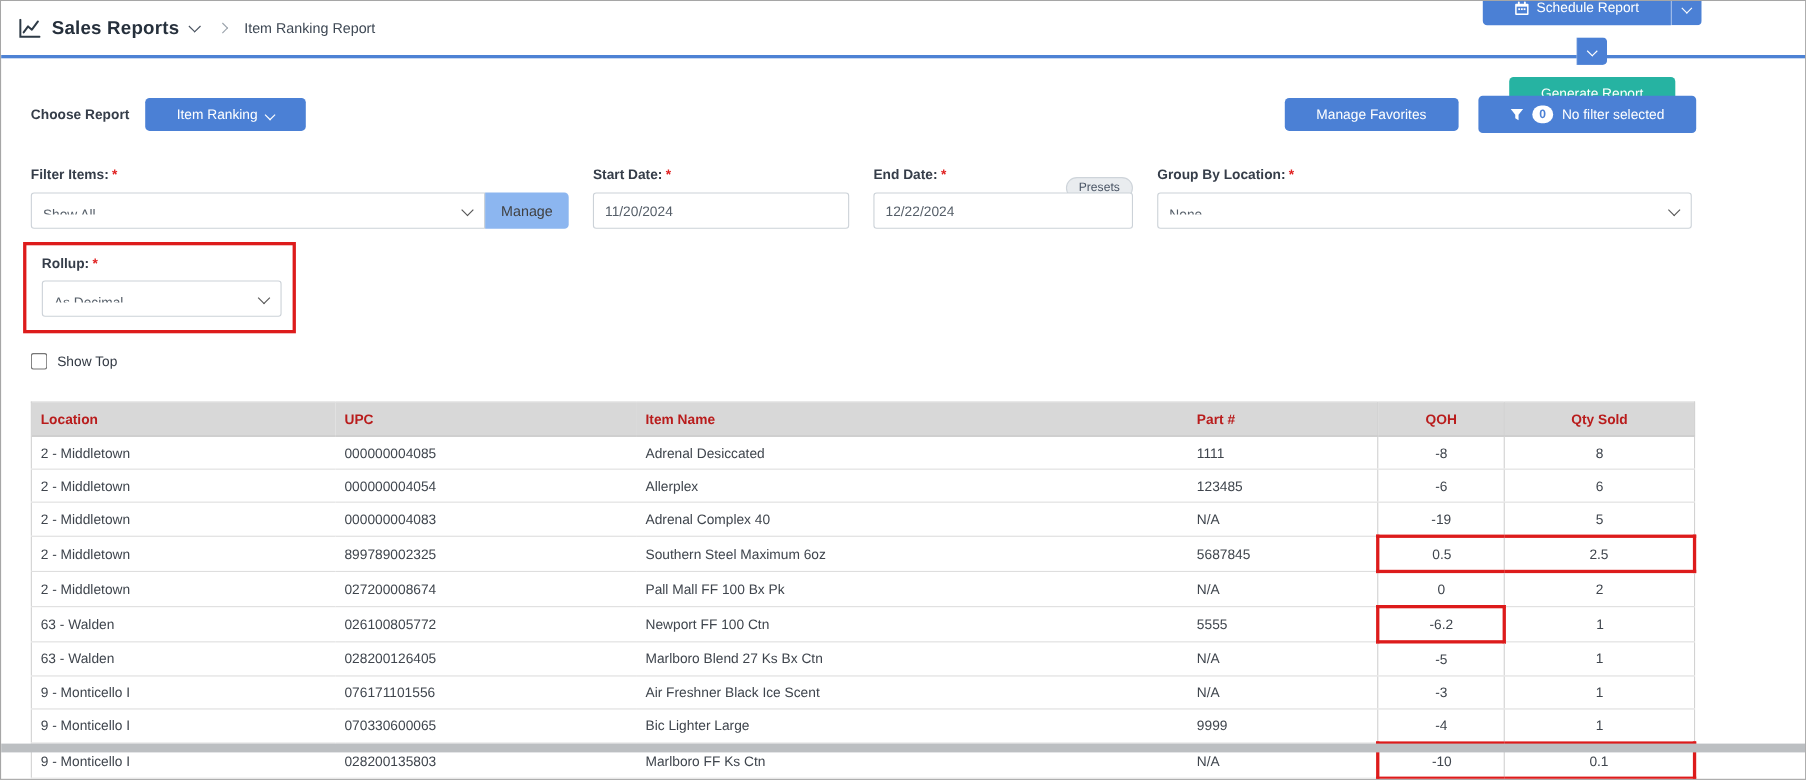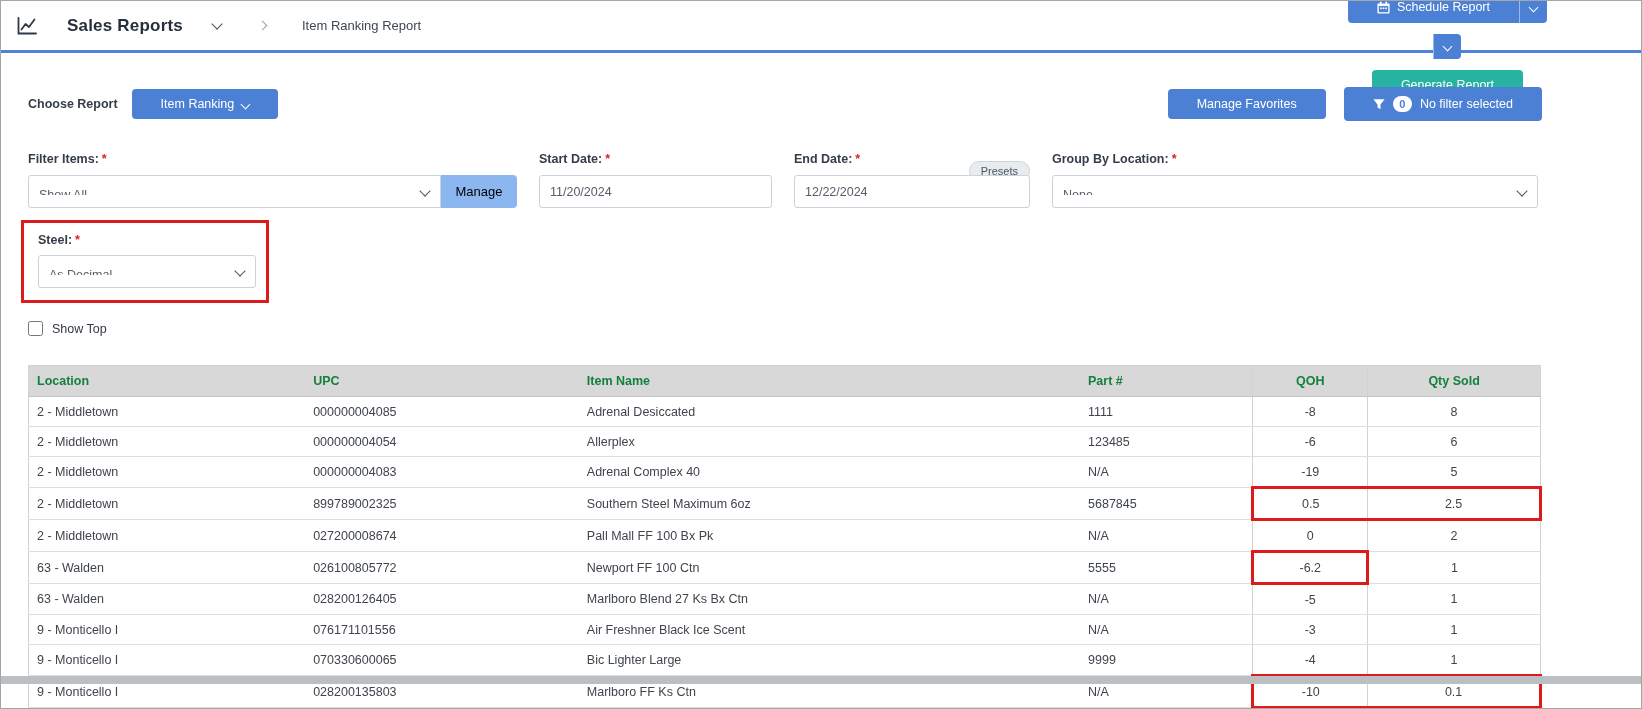--- a/index.html
+++ b/index.html
@@ -2,21 +2,21 @@
 <html><head>
 <meta charset="utf-8">
 <style>
   * { box-sizing: border-box; margin: 0; padding: 0; }
   html,body { background:#ffffff; }
   body { font-family: "Liberation Sans", sans-serif; }
   .page { position:relative; width:1642px; height:709px; background:#fff; border:1px solid #a6a6a6; overflow:hidden; }
 
   
   .topbar { height:49px; display:flex; align-items:center; justify-content:space-between; padding:0 94px 0 16px; background:#fff; }
-  .topbar-left { display:flex; align-items:center;gap:20px; }
+  .topbar-left { display:flex; align-items:center; }
   .icon-chart { display:inline-flex; margin-right:10px; }
   .page-title { font-size:17px; font-weight:700; color:#26303c; letter-spacing:.2px; }
   .chev { display:inline-block; width:7px; height:7px; border-right:1.7px solid #fff; border-bottom:1.7px solid #fff; transform:rotate(45deg); }
   .chev-dark { width:8px; height:8px; border-color:#4a5360; margin-left:10px; margin-bottom:4px; }
   .chev-right { transform:rotate(-45deg); border-color:#9aa2ab; margin:0 16px 0 18px; }
   .bc-current { font-size:13px; color:#3d4document; color:#3e4document; color:#3e4854; }
   .topbar-actions { display:flex; align-items:center; gap:11px;flex-direction:column; }
   .btn { border:none; border-radius:4px; font-family:inherit; font-size:12.5px; padding:9px 29px; cursor:pointer; display:inline-flex; align-items:center; line-height:1; white-space:nowrap; }
   .btn-blue { background:#4b80d5; color:#fff; }
   .btn-teal { background:#26b3a2; color:#fff; }
@@ -44,34 +44,34 @@
   .w-group { width:486px; margin-left:22px; }
   .flabel-row { height:20px; display:flex; align-items:center; justify-content:space-between; margin-bottom:6px; }
   .req { color:#e02020; margin-left:3px; font-weight:700; }
   .txt, .sel { height:33px; width:100%; border:1px solid #ccd2d8; border-radius:3px; padding:12px 10px; font-size:12.5px; color:#555e68; background:#fff; font-family:inherit; }
   .sel { appearance:none; -webkit-appearance:none; padding-right:28px; }
   .select-wrap { position:relative; width:100%; }
   .select-wrap::after { content:""; position:absolute; right:12px; top:12px; width:7px; height:7px; border-right:1.6px solid #555; border-bottom:1.6px solid #555; transform:rotate(45deg); pointer-events:none; }
   .input-join { display:flex; }
   .input-join .select-wrap { width:413px; }
   .input-join .sel { border-radius:3px 0 0 3px; }
-  .manage-btn { background:#8cb6f0; color:#000000; border:none; border-radius:0 4px 4px 0; width:76px; font-size:13px; justify-content:center; }
+  .manage-btn { background:#8cb6f0; color:#404040; border:none; border-radius:0 4px 4px 0; width:76px; font-size:13px; justify-content:center; }
   .btn-presets { background:#e9ecef; color:#4a5565; border:1px solid #ced4da; border-radius:10px; font-family:inherit; font-size:11px; padding:3px 11px; cursor:pointer;margin-top:24px; }
 
   .rollup-annotation { margin-top:12px; margin-left:-7px; width:248px; border:3px solid #dd1b1b; padding:8px 14px 12px 14px; background:#fff; }
   .rollup-annotation .flabel-row { height:18px; }
   .rollup-annotation .select-wrap { margin-top:6px; width:218px; }
 
   .showtop-row { margin-top:18px; display:flex; align-items:center; gap:9px; }
   .cb { width:15px; height:15px; cursor:pointer; }
   .showtop-label { font-size:12.5px; color:#333a44; }
 
   
   .report-table { border-collapse:collapse; width:1514px; margin-top:29px; font-size:12.5px; color:#3f454d; border:1px solid #d2d2d2; }
-  .report-table th { background:#d8d8d8; text-align:left; font-weight:700; padding:8px 8px; color:#15803d; border-bottom:1px solid #c4c4c4; }
+  .report-table th { background:#d8d8d8; text-align:left; font-weight:700; padding:8px 8px; color:#b91c1c; border-bottom:1px solid #c4c4c4; }
   .report-table td { padding:7.5px 8px; border-bottom:1px solid #dedede; background:#fff; }
   .report-table .center { text-align:center; }
   .report-table .vline { border-left:1px solid #d2d2d2; }
   .hl-left  { border-top:3px solid #dd1b1b !important; border-bottom:3px solid #dd1b1b !important; border-left:3px solid #dd1b1b !important; }
   .hl-right { border-top:3px solid #dd1b1b !important; border-bottom:3px solid #dd1b1b !important; border-right:3px solid #dd1b1b !important; }
   .hl-solo  { border:3px solid #dd1b1b !important; }
 
   .bottom-scrollbar { position:absolute; left:0; right:0; bottom:24px; height:8px; background:#bcbfc2; }
 </style>
 </head>
@@ -182,21 +182,21 @@
           <span class="flabel"><span>Group By Location:</span><span class="req">*</span></span>
         </div>
         <div class="select-wrap">
           <select class="sel"><option>None</option></select>
         </div>
       </div>
     </div>
 
     <div class="rollup-annotation">
       <div class="flabel-row">
-        <span class="flabel"><span>Steel:</span><span class="req">*</span></span>
+        <span class="flabel"><span>Rollup:</span><span class="req">*</span></span>
       </div>
       <div class="select-wrap">
         <select class="sel"><option>As Decimal</option></select>
       </div>
     </div>
 
     <div class="showtop-row">
       <input type="checkbox" class="cb" style="">
       <span class="showtop-label">Show Top</span>
     </div>

